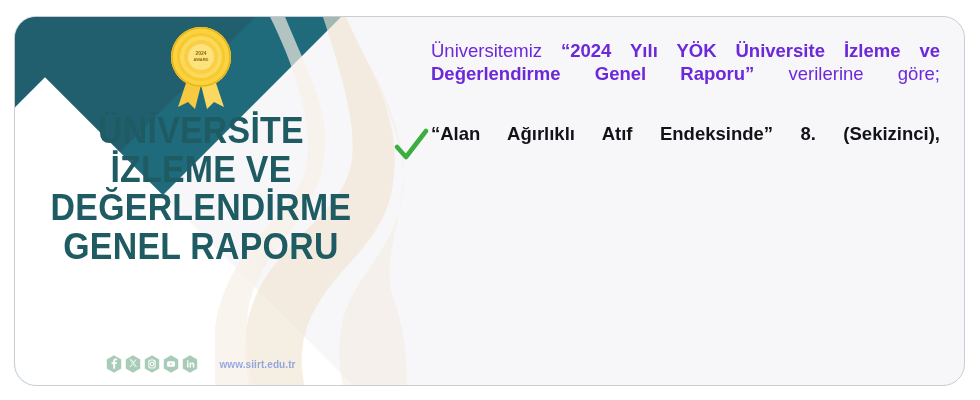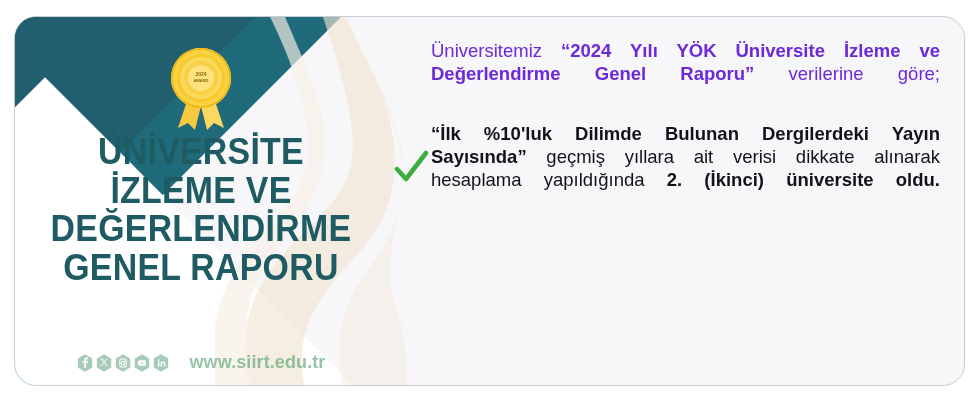--- a/index.html
+++ b/index.html
@@ -97,21 +97,21 @@
     inset: 0;
     display: flex;
   }
   .left-panel {
     position: relative;
     width: 372px;
     flex: none;
     display: flex;
     flex-direction: column;
     align-items: center;
-    padding-top: 25px;
+    padding-top: 4px;
     box-sizing: border-box;
   }
   .right-panel {
     position: relative;
     flex: 1 1 auto;
     padding: 22px 24px 10px 18px;
     box-sizing: border-box;
   }
 
   
@@ -150,23 +150,23 @@
     gap: 3px;
     opacity: .45;
   }
   .social-ico {
     width: 16px;
     height: 18px;
     flex: none;
   }
   .site-url {
     margin-left: 18px;
-    font-size: 18px;
+    font-size: 10px;
     font-weight: 700;
-    color: #15803d;
+    color: #1d4ed8;
     letter-spacing: .1px;
     white-space: nowrap;
   }
 
   
   .intro {
     font-size: 18.5px;
     line-height: 1.26;
     color: #6d28d9;
     text-align: justify;
@@ -287,25 +287,25 @@
           <span class="site-url">www.siirt.edu.tr</span>
         </div>
       </div>
 
       <div class="right-panel">
 
         <p class="intro">
           <span>Üniversitemiz </span><b>“2024 Yılı YÖK Üniversite İzleme ve Değerlendirme Genel Raporu”</b><span> verilerine göre;</span>
         </p>
 
-
-
-        <div class="bullet b3">
+        <div class="bullet b1">
           <svg class="check" viewBox="0 0 40 40">
             <path d="M6 21 L15 31 L35 5" fill="none" stroke="#3aae3f" stroke-width="4.6" stroke-linecap="round" stroke-linejoin="round"></path>
           </svg>
-          <p><b>“İlk %10'luk Dilimde Bulunan Dergilerdeki Yayın Sayısında”</b><span> geçmiş yıllara ait verisi dikkate alınarak hesaplama yapıldığında </span><b>2. (İkinci) üniversite oldu.</b></p>
+          <p><b>“Alan Ağırlıklı Atıf Endeksinde” 8. (Sekizinci),</b></p>
         </div>
+
+
 
       </div>
     </div>
   </div>
 </div>
 
 </body></html>

